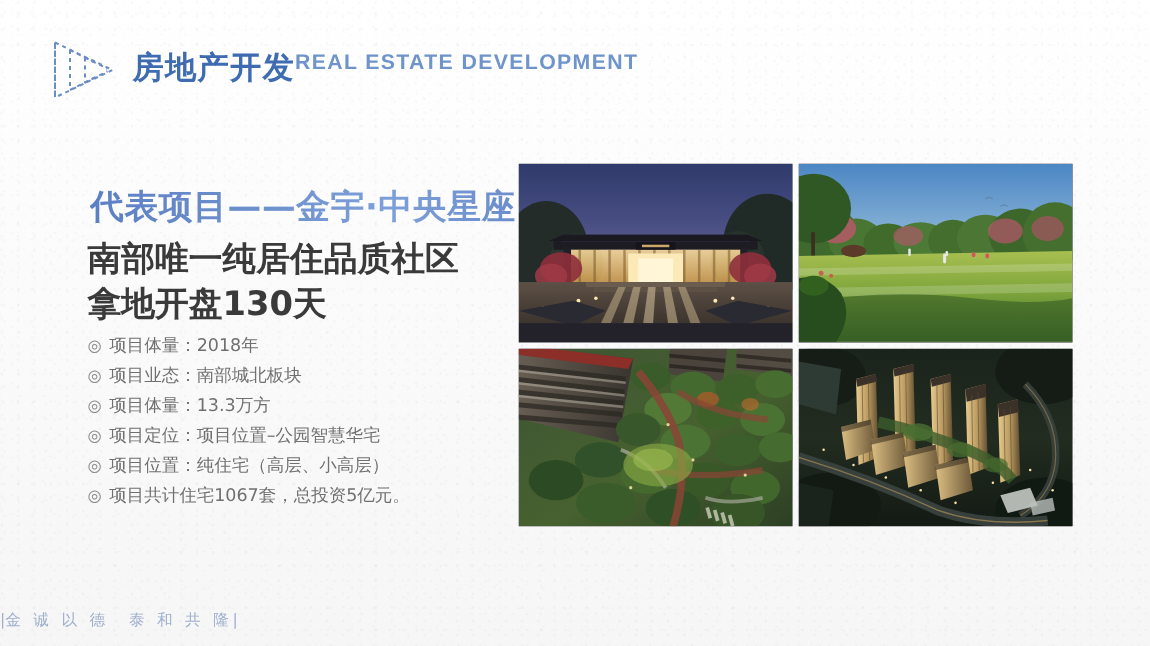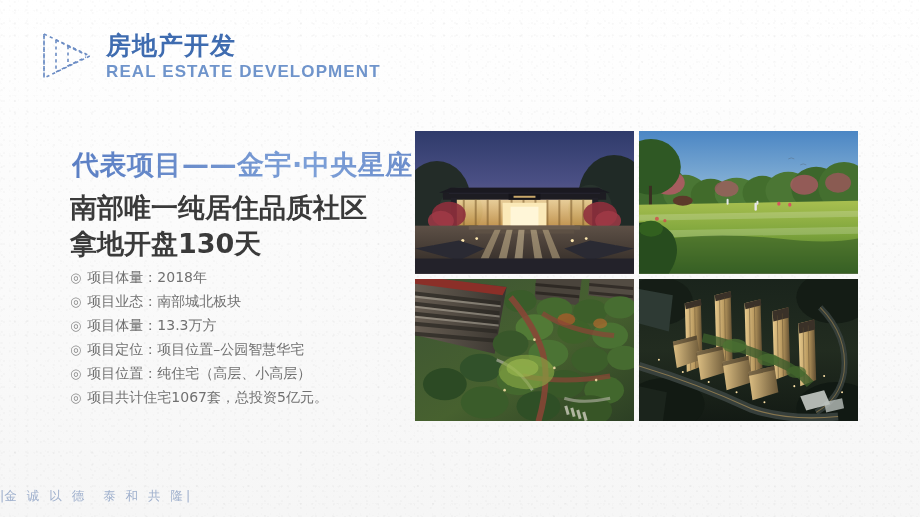--- a/index.html
+++ b/index.html
@@ -38,21 +38,21 @@
 
   .logo-mark {
     width: 58px;
     height: 56px;
     margin-right: 10px;
     flex: 0 0 auto;
   }
 
   .header-text {
     display: flex;
-    flex-direction: column;
+    flex-direction: row;
     justify-content: center;
     line-height: 1;
   }
 
   .header-cn {
     font-size: 25px;
     font-weight: bold;
     color: #3f6cb0;
     letter-spacing: 1px;
     margin-bottom: 5px;

